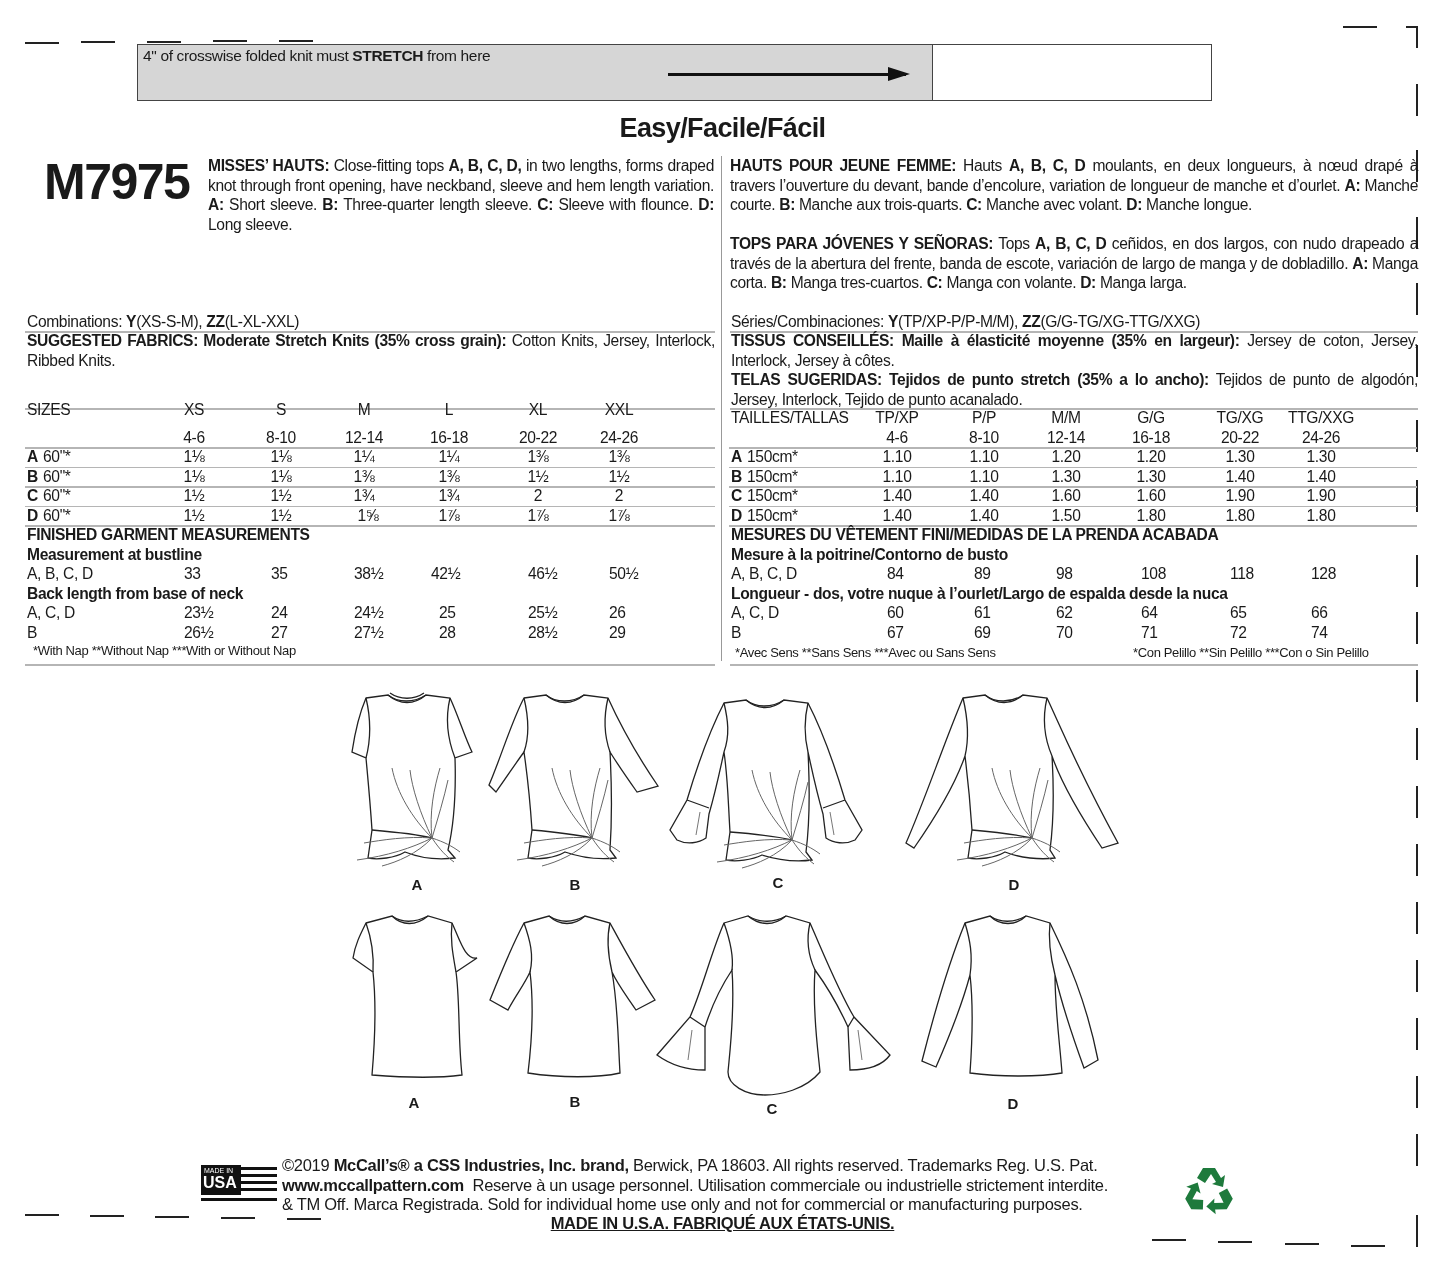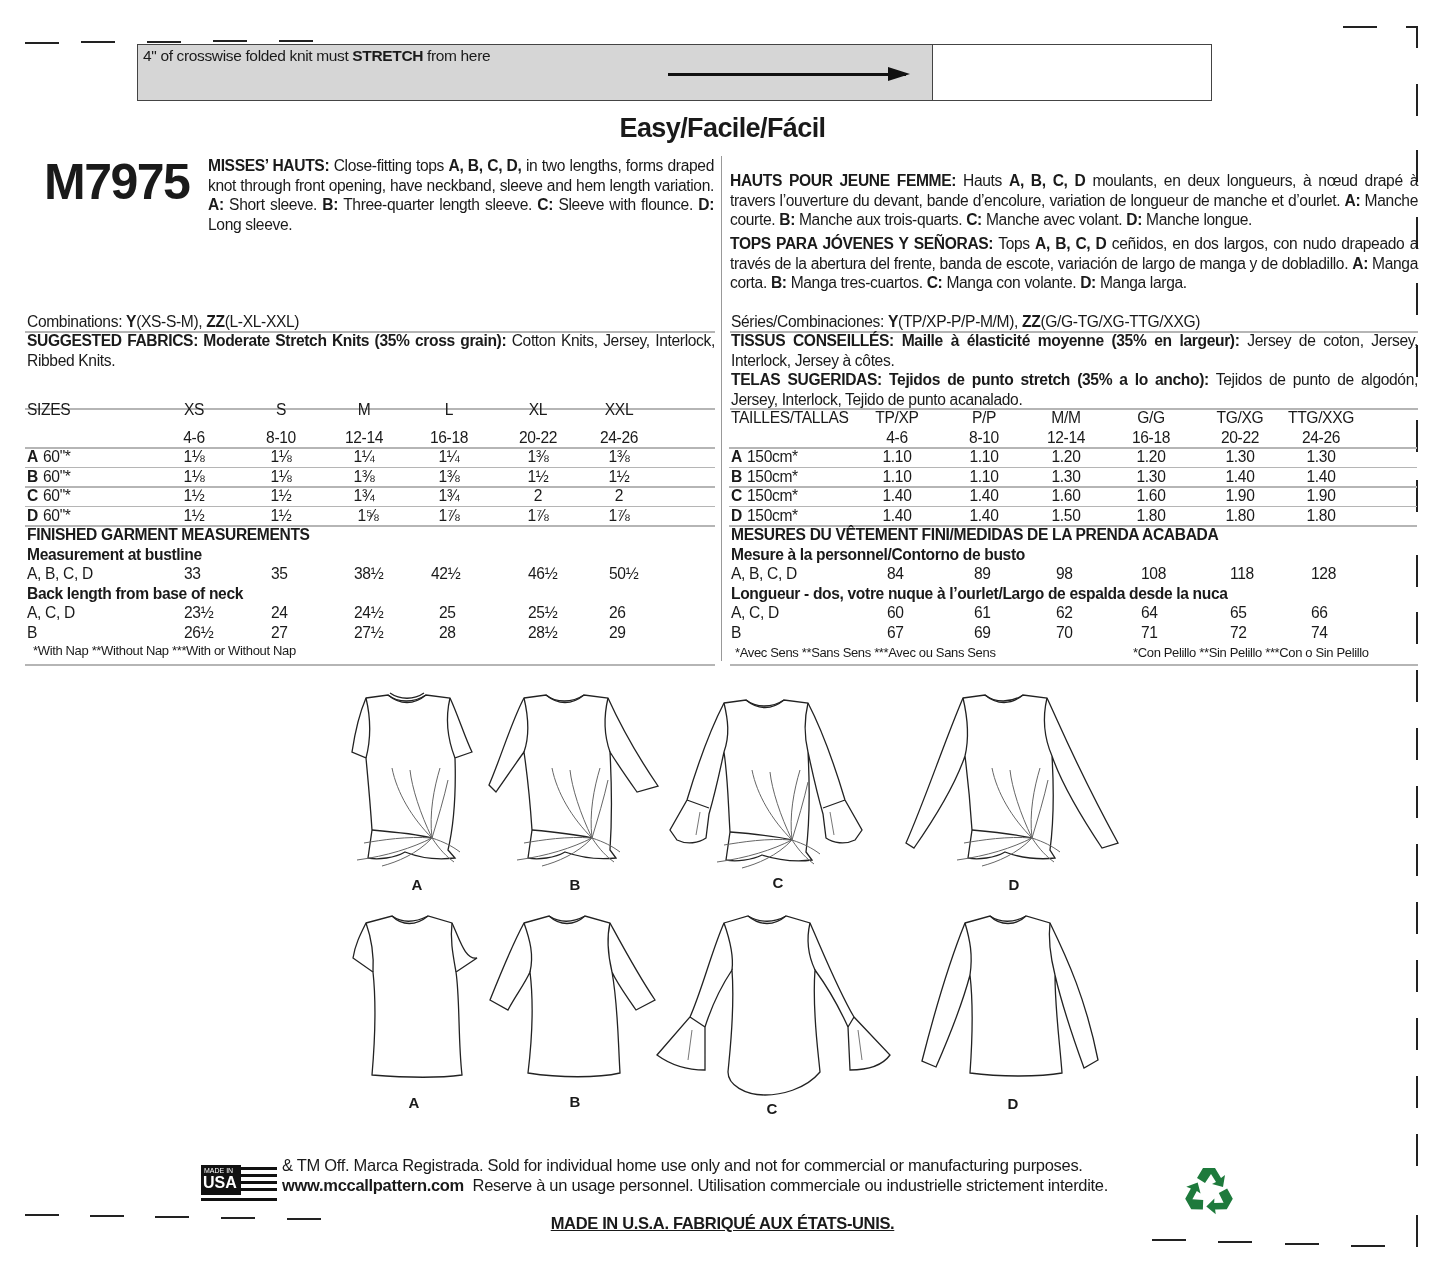--- a/index.html
+++ b/index.html
@@ -96,21 +96,21 @@
     <div class="arrow" style="left:530px;top:28px;width:238px"></div>
   </div>
 </div>
 
 <div class="title-easy">Easy/Facile/Fácil</div>
 <div class="pattern-no">M7975</div>
 
 <div class="para cond" style="left:208px;top:156px;width:506px">
   <b>MISSES’ HAUTS:</b><span id="desc-en"><span> Close-fitting tops </span><b>A, B, C, D,</b><span> in two lengths, forms draped knot through front opening, have neckband, sleeve and hem length variation. </span><b>A:</b><span> Short sleeve. </span><b>B:</b><span> Three-quarter length sleeve. </span><b>C:</b><span> Sleeve with flounce. </span><b>D:</b><span> Long sleeve.</span></span>
 </div>
-<div class="para cond" style="left:730px;top:171px;width:688px">
+<div class="para cond" style="left:730px;top:156px;width:688px">
   <b>HAUTS POUR JEUNE FEMME:</b><span id="desc-fr"><span> Hauts </span><b>A, B, C, D</b><span> moulants, en deux longueurs, à nœud drapé à travers l’ouverture du devant, bande d’encolure, variation de longueur de manche et d’ourlet. </span><b>A:</b><span> Manche courte. </span><b>B:</b><span> Manche aux trois-quarts. </span><b>C:</b><span> Manche avec volant. </span><b>D:</b><span> Manche longue.</span></span>
 </div>
 <div class="para cond" style="left:730px;top:234px;width:688px">
   <b>TOPS PARA JÓVENES Y SEÑORAS:</b><span id="desc-es"><span> Tops </span><b>A, B, C, D</b><span> ceñidos, en dos largos, con nudo drapeado a través de la abertura del frente, banda de escote, variación de largo de manga y de dobladillo. </span><b>A:</b><span> Manga corta. </span><b>B:</b><span> Manga tres-cuartos. </span><b>C:</b><span> Manga con volante. </span><b>D:</b><span> Manga larga.</span></span>
 </div>
 
 <div class="vr" style="left:721px;top:156px;height:505px"></div>
 
 <div class="para cond" style="left:27px;top:312px;width:690px">
   <span>Combinations: </span><b>Y</b><span>(XS-S-M), </span><b>ZZ</b><span>(L-XL-XXL)</span>
@@ -294,21 +294,21 @@
       <span style="left:157px">26½</span>
       <span style="left:244px">27</span>
       <span style="left:327px">27½</span>
       <span style="left:412px">28</span>
       <span style="left:501px">28½</span>
       <span style="left:582px">29</span>
     </div>
   </div>
 <div id="fin-m">
     <div class="row cond bold" style="left:731px;top:525px">MESURES DU VÊTEMENT FINI/MEDIDAS DE LA PRENDA ACABADA</div>
-    <div class="row cond bold" style="left:731px;top:544.5px">Mesure à la personnel/Contorno de busto</div>
+    <div class="row cond bold" style="left:731px;top:544.5px">Mesure à la poitrine/Contorno de busto</div>
     <div class="row cond" style="left:731px;top:564px;width:688px;height:20px">
       <span style="left:0">A, B, C, D</span>
       <span style="left:156px">84</span>
       <span style="left:243px">89</span>
       <span style="left:325px">98</span>
       <span style="left:410px">108</span>
       <span style="left:499px">118</span>
       <span style="left:580px">128</span>
     </div>
     <div class="row cond bold" style="left:731px;top:583.5px">Longueur - dos, votre nuque à l’ourlet/Largo de espalda desde la nuca</div>
@@ -438,22 +438,23 @@
     <div style="font-size:16px;font-weight:bold;line-height:16px;padding-left:2px">USA</div>
   </div>
   <div style="position:absolute;left:40px;top:2px;width:36px;height:3px;background:#111"></div>
   <div style="position:absolute;left:40px;top:9px;width:36px;height:3px;background:#111"></div>
   <div style="position:absolute;left:40px;top:16px;width:36px;height:3px;background:#111"></div>
   <div style="position:absolute;left:40px;top:23px;width:36px;height:3px;background:#111"></div>
   <div style="position:absolute;left:0;top:33px;width:76px;height:3px;background:#111"></div>
 </div>
 
 <div class="footer-text cond">
+  <div><span>©2019 </span><b>McCall’s® a CSS Industries, Inc. brand,</b><span> Berwick, PA 18603. All rights reserved. Trademarks Reg. U.S. Pat.</span></div>
+  <div><b>www.mccallpattern.com</b><span style="white-space:pre">  Reserve à un usage personnel. Utilisation commerciale ou industrielle strictement interdite.</span></div>
   <div>&amp; TM Off. Marca Registrada. Sold for individual home use only and not for commercial or manufacturing purposes.</div>
-  <div><b>www.mccallpattern.com</b><span style="white-space:pre">  Reserve à un usage personnel. Utilisation commerciale ou industrielle strictement interdite.</span></div>
 </div>
 <div class="made-usa cond"><span>MADE IN U.S.A.  FABRIQUÉ AUX ÉTATS-UNIS.</span></div>
 
 <svg class="recycle" viewBox="0 0 52 50">
   <g id="rc-arrow" fill="#1e7a3c">
     <path d="M20 3 L32 3 L38 13 L42 10 L40 22 L29 19 L33 17 L28 9 L22 18 L14 13 Z"></path>
   </g>
   <use href="#rc-arrow" transform="rotate(120 26 27)"></use>
   <use href="#rc-arrow" transform="rotate(240 26 27)"></use>
 </svg>

